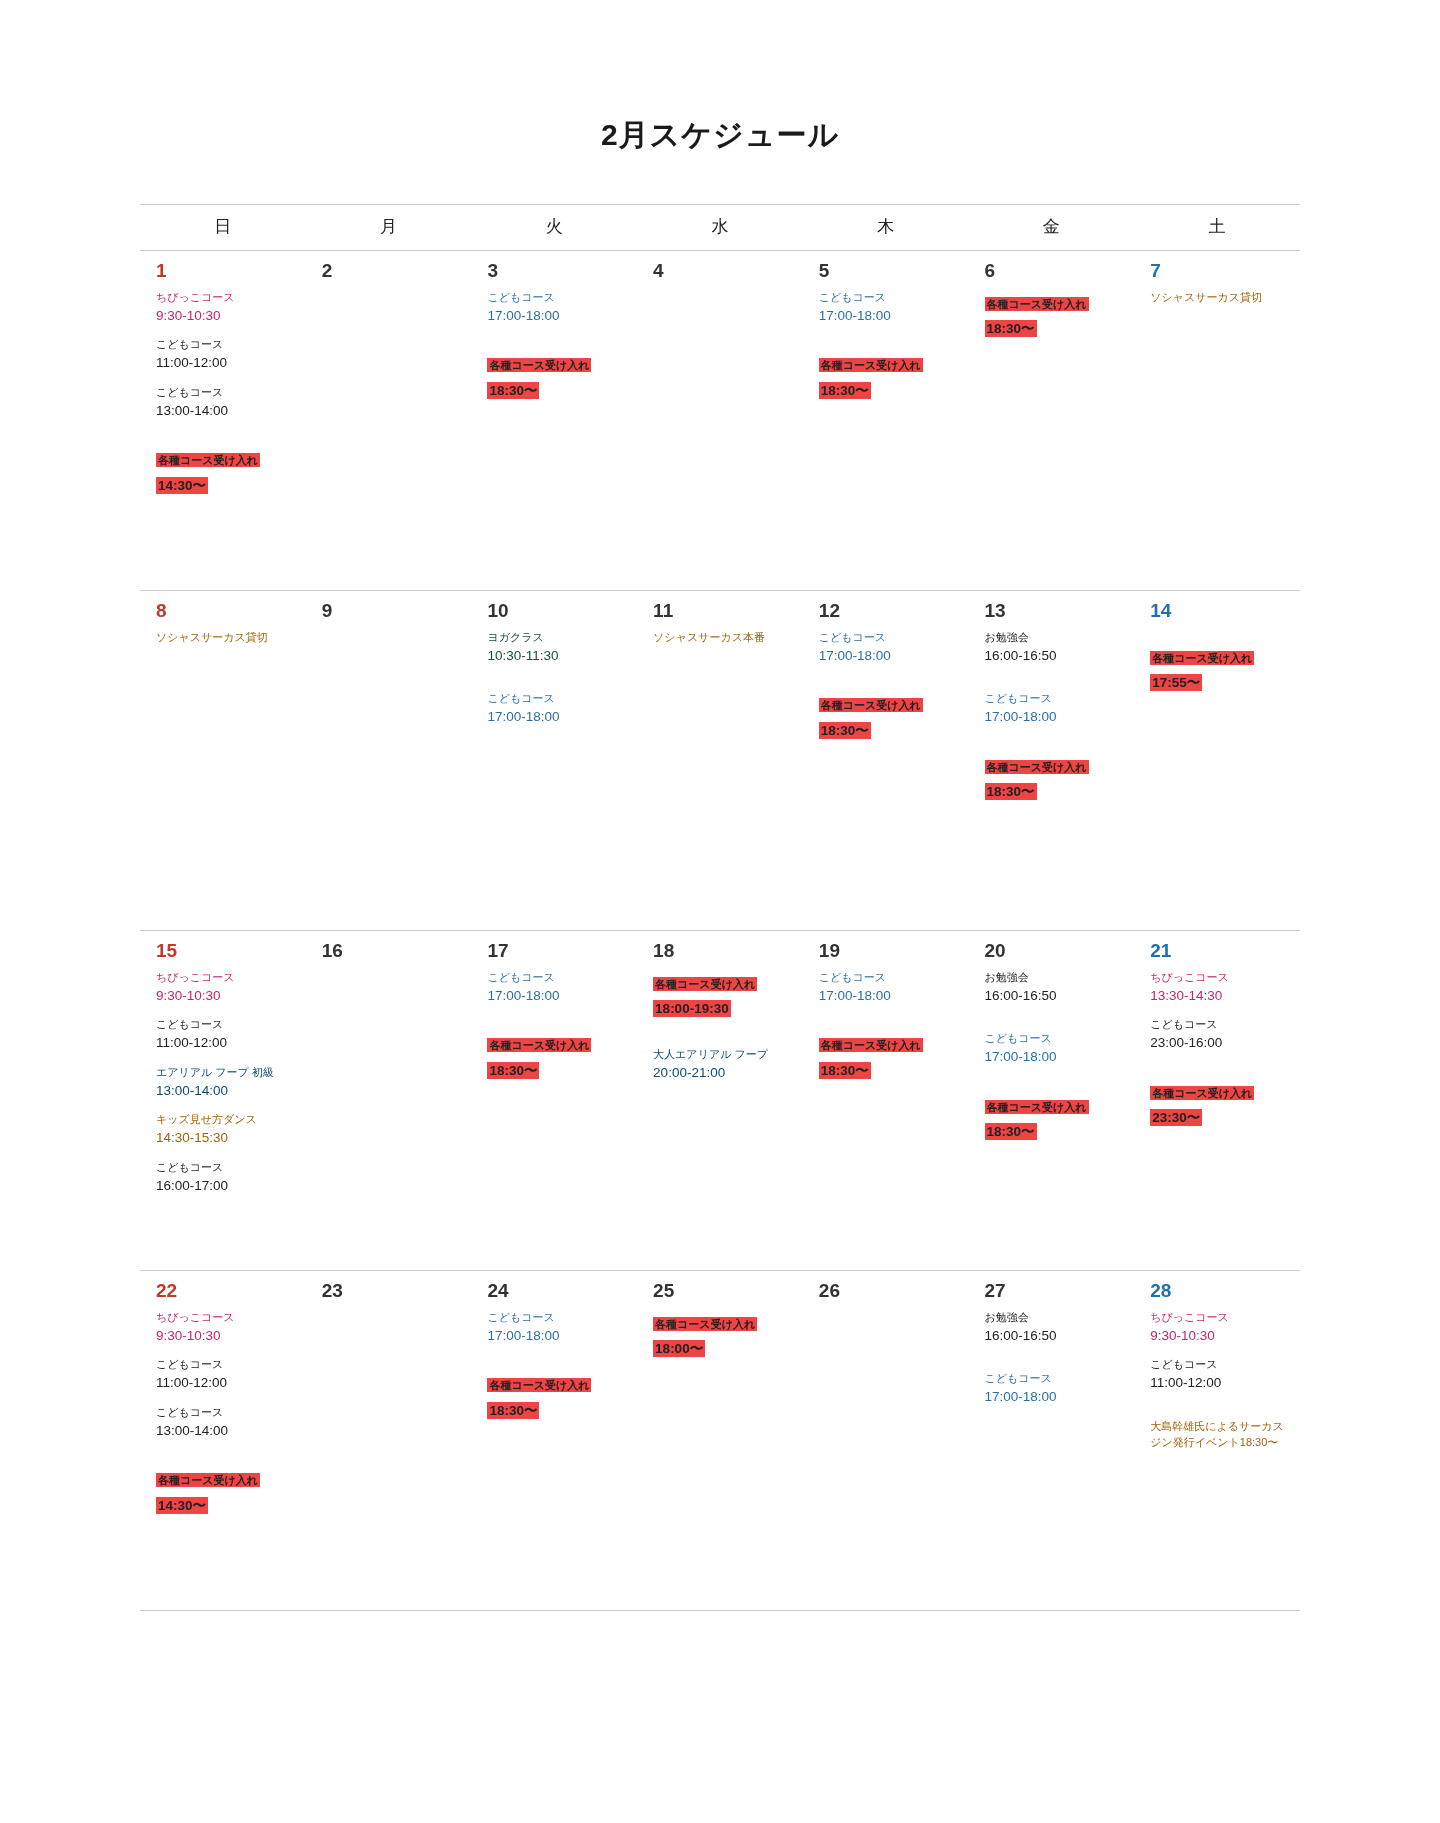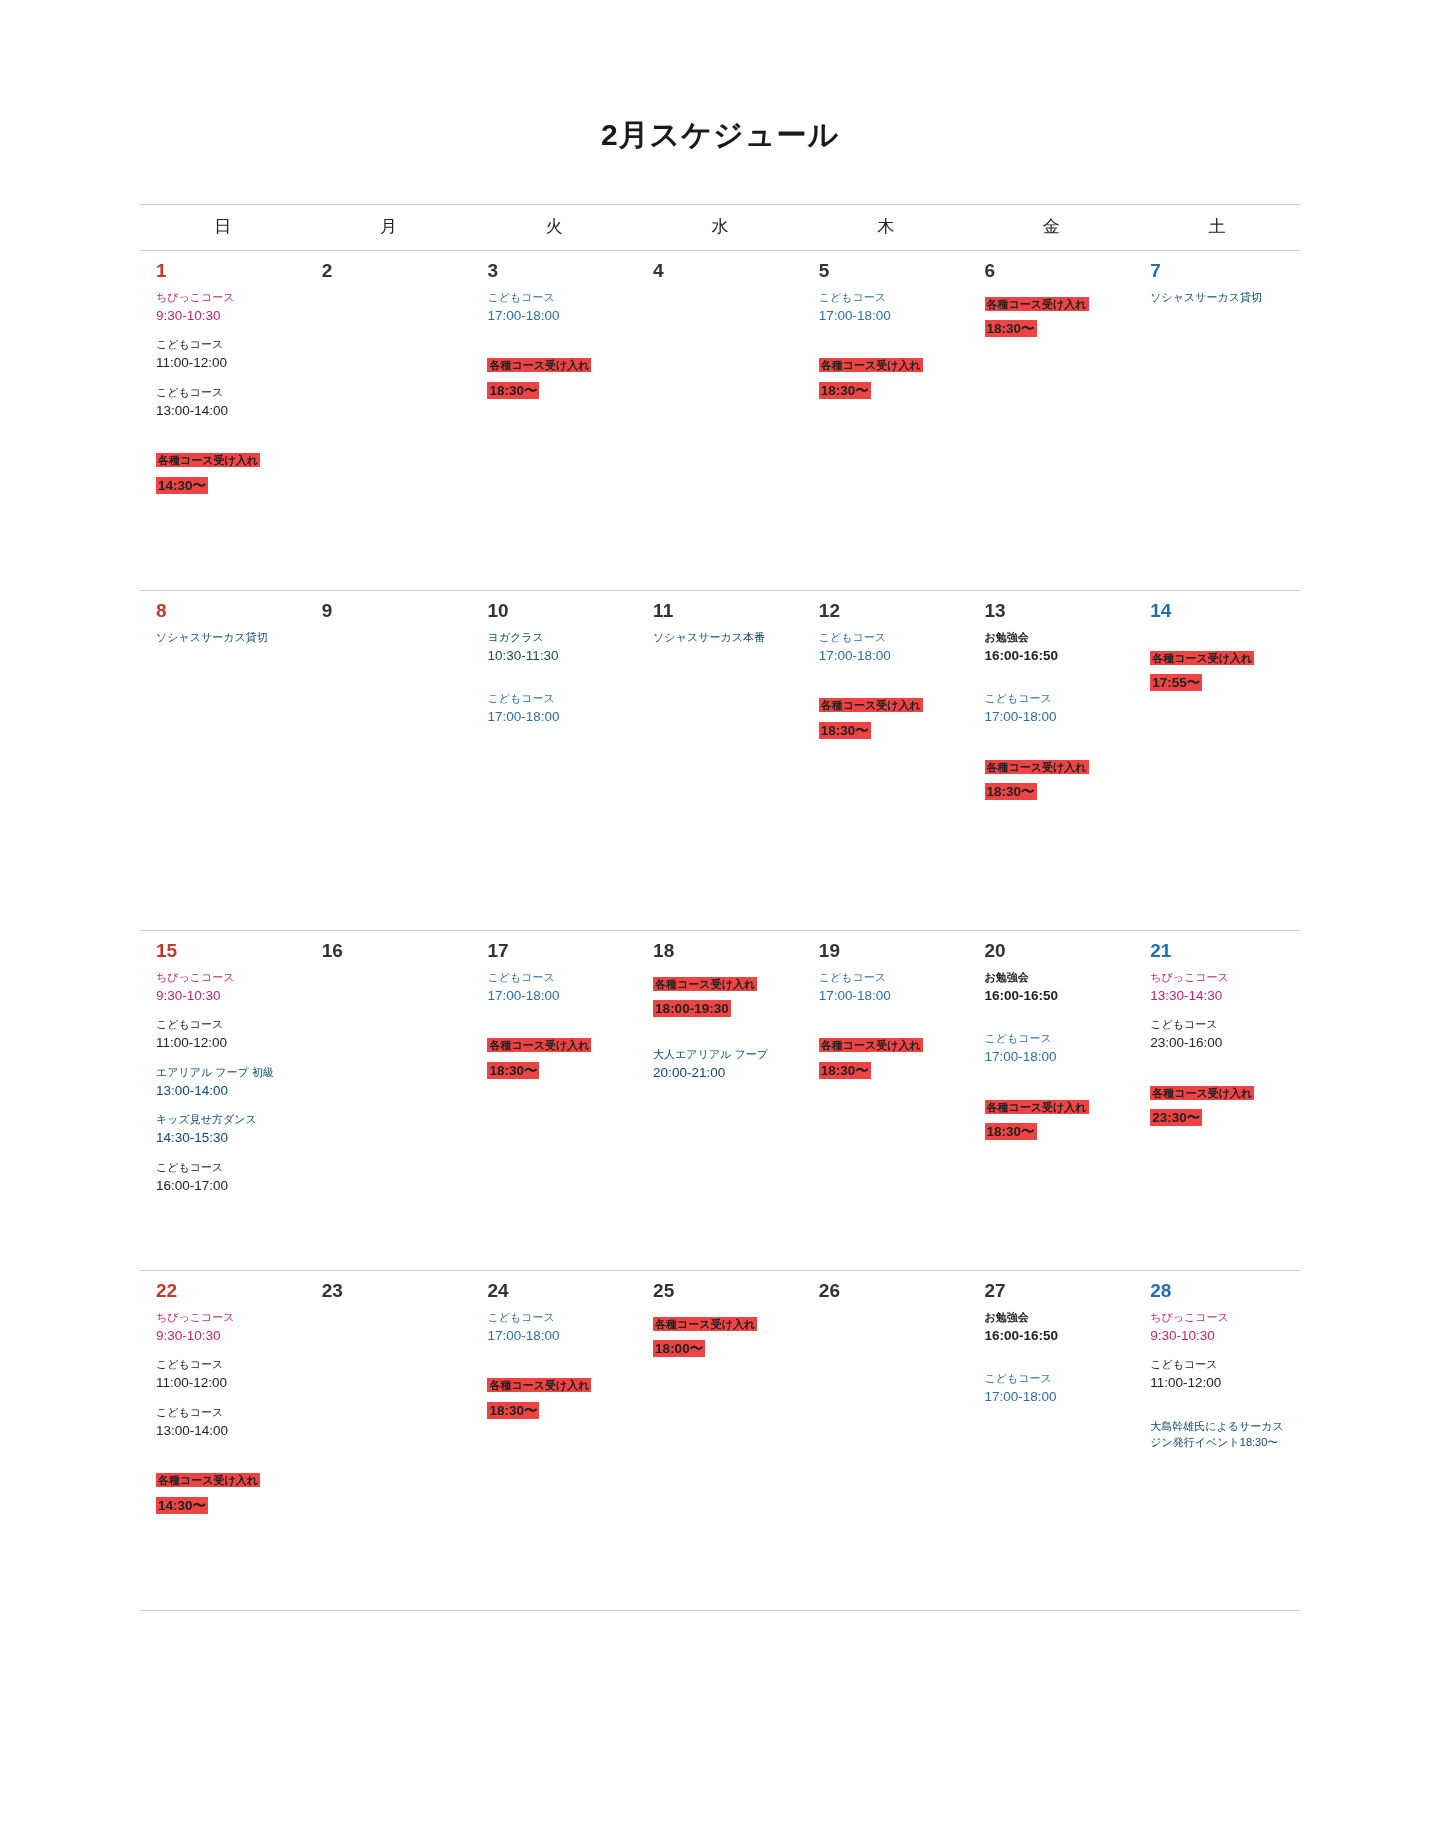--- a/index.html
+++ b/index.html
@@ -66,35 +66,35 @@
   .d-wk  { color: #333333; }
   .ev {
     margin-bottom: 12px;
     line-height: 1.45;
   }
   .ev .t1 { display: block; font-size: 11px; }
   .ev .t2 { display: block; font-size: 13.5px; }
   .c-pink  { color: #c2256e; }
   .c-blue  { color: #2d6fa3; }
   .c-green { color: #14532d; }
-  .c-orange{ color: #0c4a6e; }
+  .c-orange{ color: #a16207; }
   .c-cyan  { color: #0c4a6e; }
   .c-dark  { color: #222222; }
   .hl .t1, .hl .t2 {
     background: #ef4444;
     display: inline;
     box-decoration-break: clone;
     -webkit-box-decoration-break: clone;
     padding: 1px 2px;
     font-weight: bold;
   }
   .hl .t1 { line-height: 1.6; }
   .hl .t2 { line-height: 1.6; }
   .ev.hl { line-height: 1.6; }
-  .bold .t1, .bold .t2 { font-weight: bold; }
+  .bold .t1, .bold .t2 { font-weight: normal; }
   .spacer { height: 14px; }
 </style>
 </head>
 <body>
 
 <div class="page">
   <h1 class="title">2月スケジュール</h1>
   <div class="cal-wrap">
     <table class="calendar">
       <thead>

